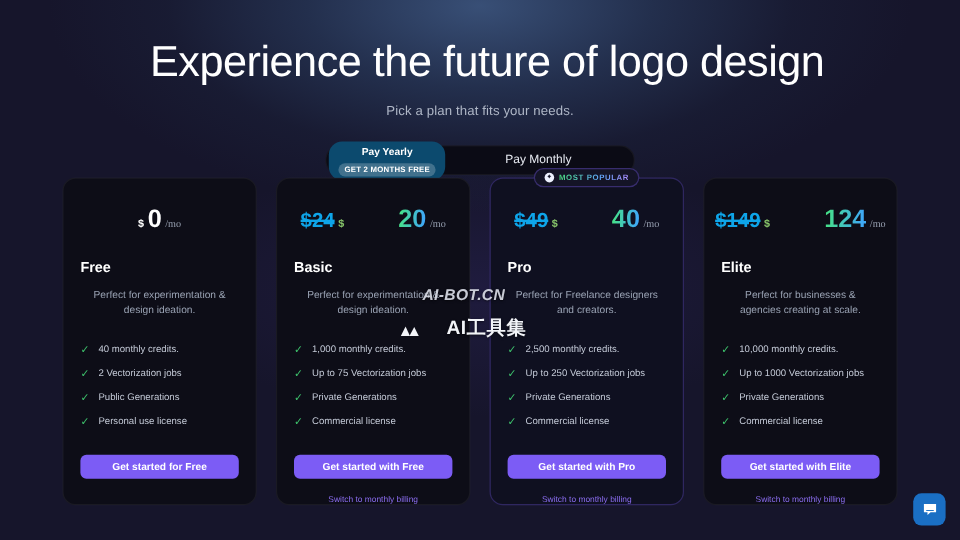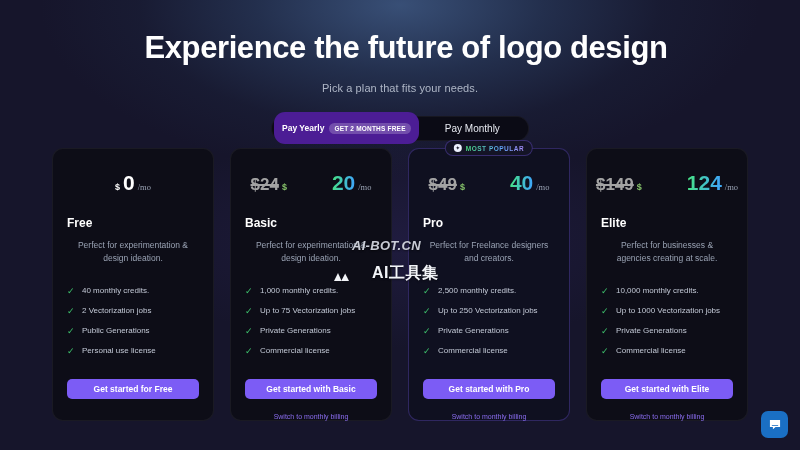--- a/index.html
+++ b/index.html
@@ -26,40 +26,40 @@
     width:760px; height:300px;
     background:radial-gradient(ellipse 50% 50% at 50% 40%,
         rgba(68,54,140,0.20) 0%, rgba(22,21,43,0) 72%);
     pointer-events:none;
   }
   #page { position:relative; width:800px; height:450px; z-index:2; }
 
   
   #hero { text-align:center; padding-top:30px; }
   #page-title {
-    font-size:31px; font-weight:700; color:#ffffff;
+    font-size:36px; font-weight:400; color:#ffffff;
     letter-spacing:-0.4px; line-height:1.15;padding-left:12px;
   }
   #page-subtitle {
     margin-top:16px; font-size:11px; color:#aeb6c6; letter-spacing:0.1px;
   }
 
   
   #billing-toggle {
     margin:22px auto 0; width:258px; height:25px;
     background:#0b0b15; border-radius:13px;
     display:flex; align-items:center; padding:2px;
     border:1px solid rgba(255,255,255,0.05);
   }
   .toggle-opt {
     height:21px; border-radius:11px; display:flex;
     align-items:center; justify-content:center; gap:5px;
     font-size:8.5px; font-weight:700; cursor:pointer;
   }
-  #toggle-yearly { background:#4c1d95; color:#ffffff; padding:16px 8px; }
+  #toggle-yearly { background:#0c4a6e; color:#ffffff; padding:16px 8px;flex-direction:column; }
   #toggle-monthly { flex:1; color:#e6e9f0; font-weight:400; font-size:10px; }
   #yearly-badge {
     background:rgba(255,255,255,0.22); color:#ffffff;
     border-radius:9px; padding:2px 5px; font-size:6.5px;
     font-weight:700; letter-spacing:0.2px; white-space:nowrap;
   }
 
   
   #cards {
     position:absolute; left:0; top:148px; width:800px;
@@ -91,21 +91,21 @@
     width:8px; height:8px; border-radius:50%;
     background:#eef2ff; display:flex; align-items:center; justify-content:center;
   }
   .badge-dot span { font-size:6px; color:#141426; line-height:1; }
 
   .price-row {
     display:flex; align-items:baseline; justify-content:center;
     gap:3px; height:28px;
   }
   .price-old {
-    font-size:17px; font-weight:700; color:#a3a3a3;
+    font-size:17px; font-weight:700; color:#0ea5e9;
     text-decoration:line-through; text-decoration-thickness:1.5px;
   }
   .cur-sym { font-size:9px; font-weight:700; color:#86c36a; }
   .price-new {
     font-size:21px; font-weight:700;
     background:linear-gradient(95deg,#46e08a 8%,#3fa9f5 88%);
     -webkit-background-clip:text; background-clip:text; color:transparent;margin-left:42px;
   }
   .price-free-sym { font-size:9px; font-weight:700; color:#ffffff; }
   .price-free { font-size:21px; font-weight:700; color:#ffffff; }
@@ -233,21 +233,21 @@
           </li>
           <li class="feature">
             <span class="check">✓</span>
             <span>Private Generations</span>
           </li>
           <li class="feature">
             <span class="check">✓</span>
             <span>Commercial license</span>
           </li>
         </ul>
-        <button class="cta">Get started with Basic</button>
+        <button class="cta">Get started with Free</button>
         <a class="switch-link">Switch to monthly billing</a>
       </div>
       <div class="card popular">
         <div class="popular-badge">
           <span class="badge-dot">
             <span>✦</span>
           </span>
           <span class="badge-text">MOST POPULAR</span>
         </div>
         <div class="price-row">

